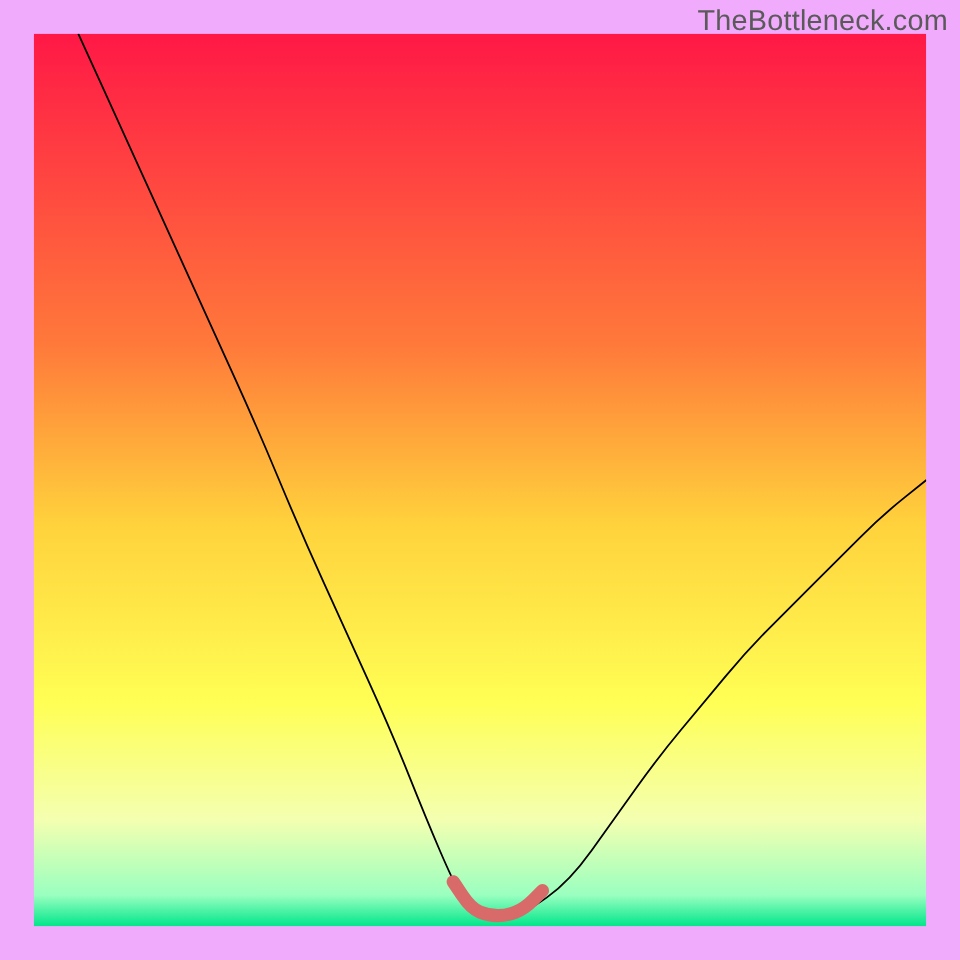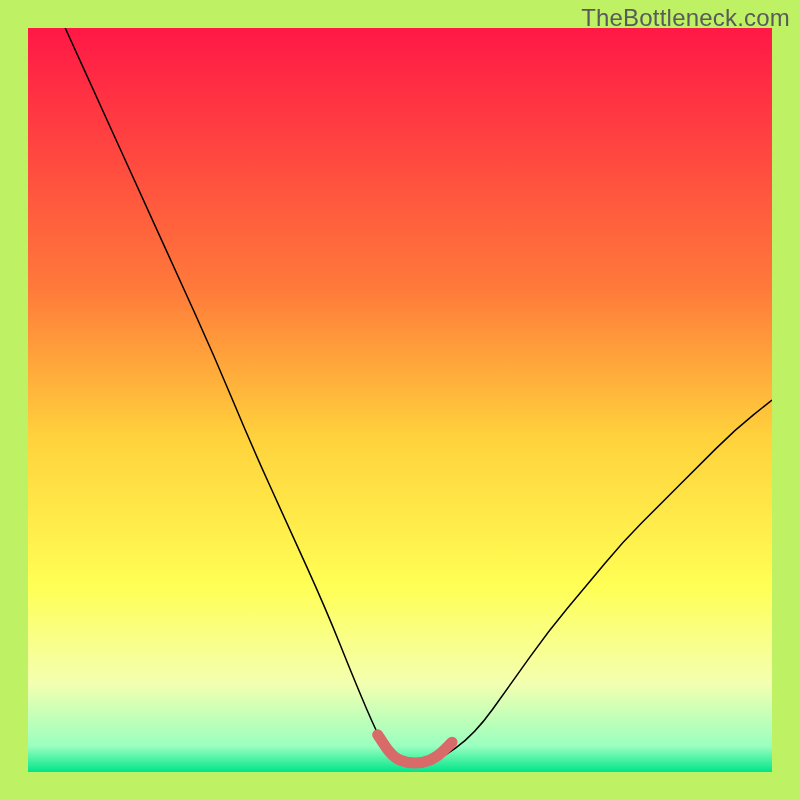--- a/index.html
+++ b/index.html
@@ -8,21 +8,21 @@
     width: 800px;
     height: 800px;
     background: #000;
     font-family: Arial, Helvetica, sans-serif;
     overflow: hidden;
   }
   .frame {
     position: relative;
     width: 800px;
     height: 800px;
-    background: #bef264;
+    background: #f0abfc;
   }
   .watermark {
     position: absolute;
     top: 4px;
     right: 10px;
     color: #5a5a5a;
     font-size: 24px;
     font-weight: 400;
     letter-spacing: 0.2px;
     z-index: 50;

